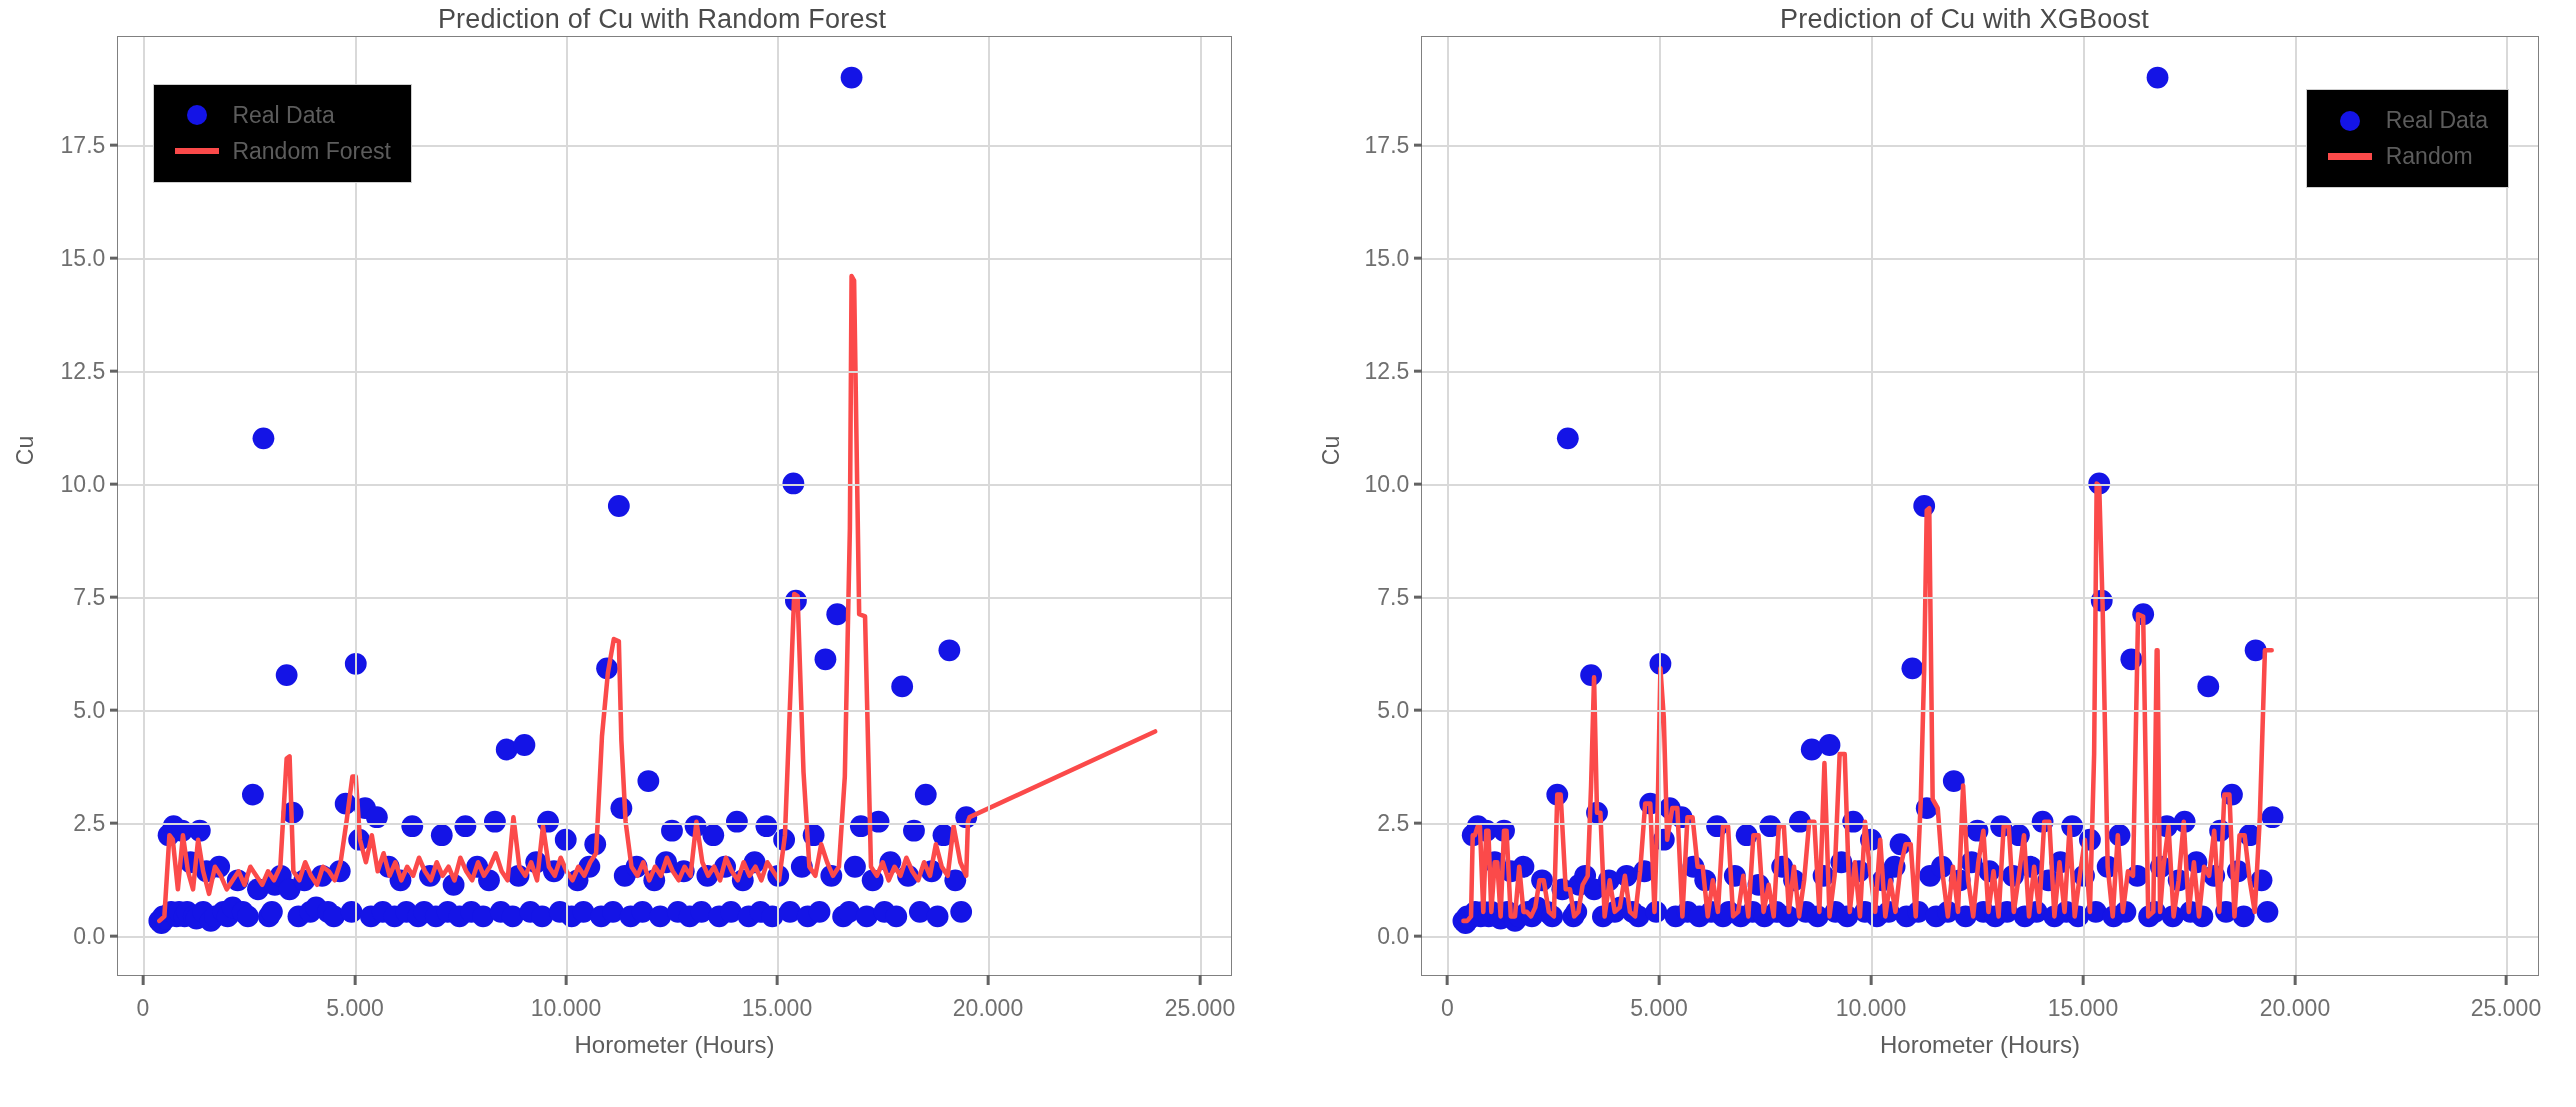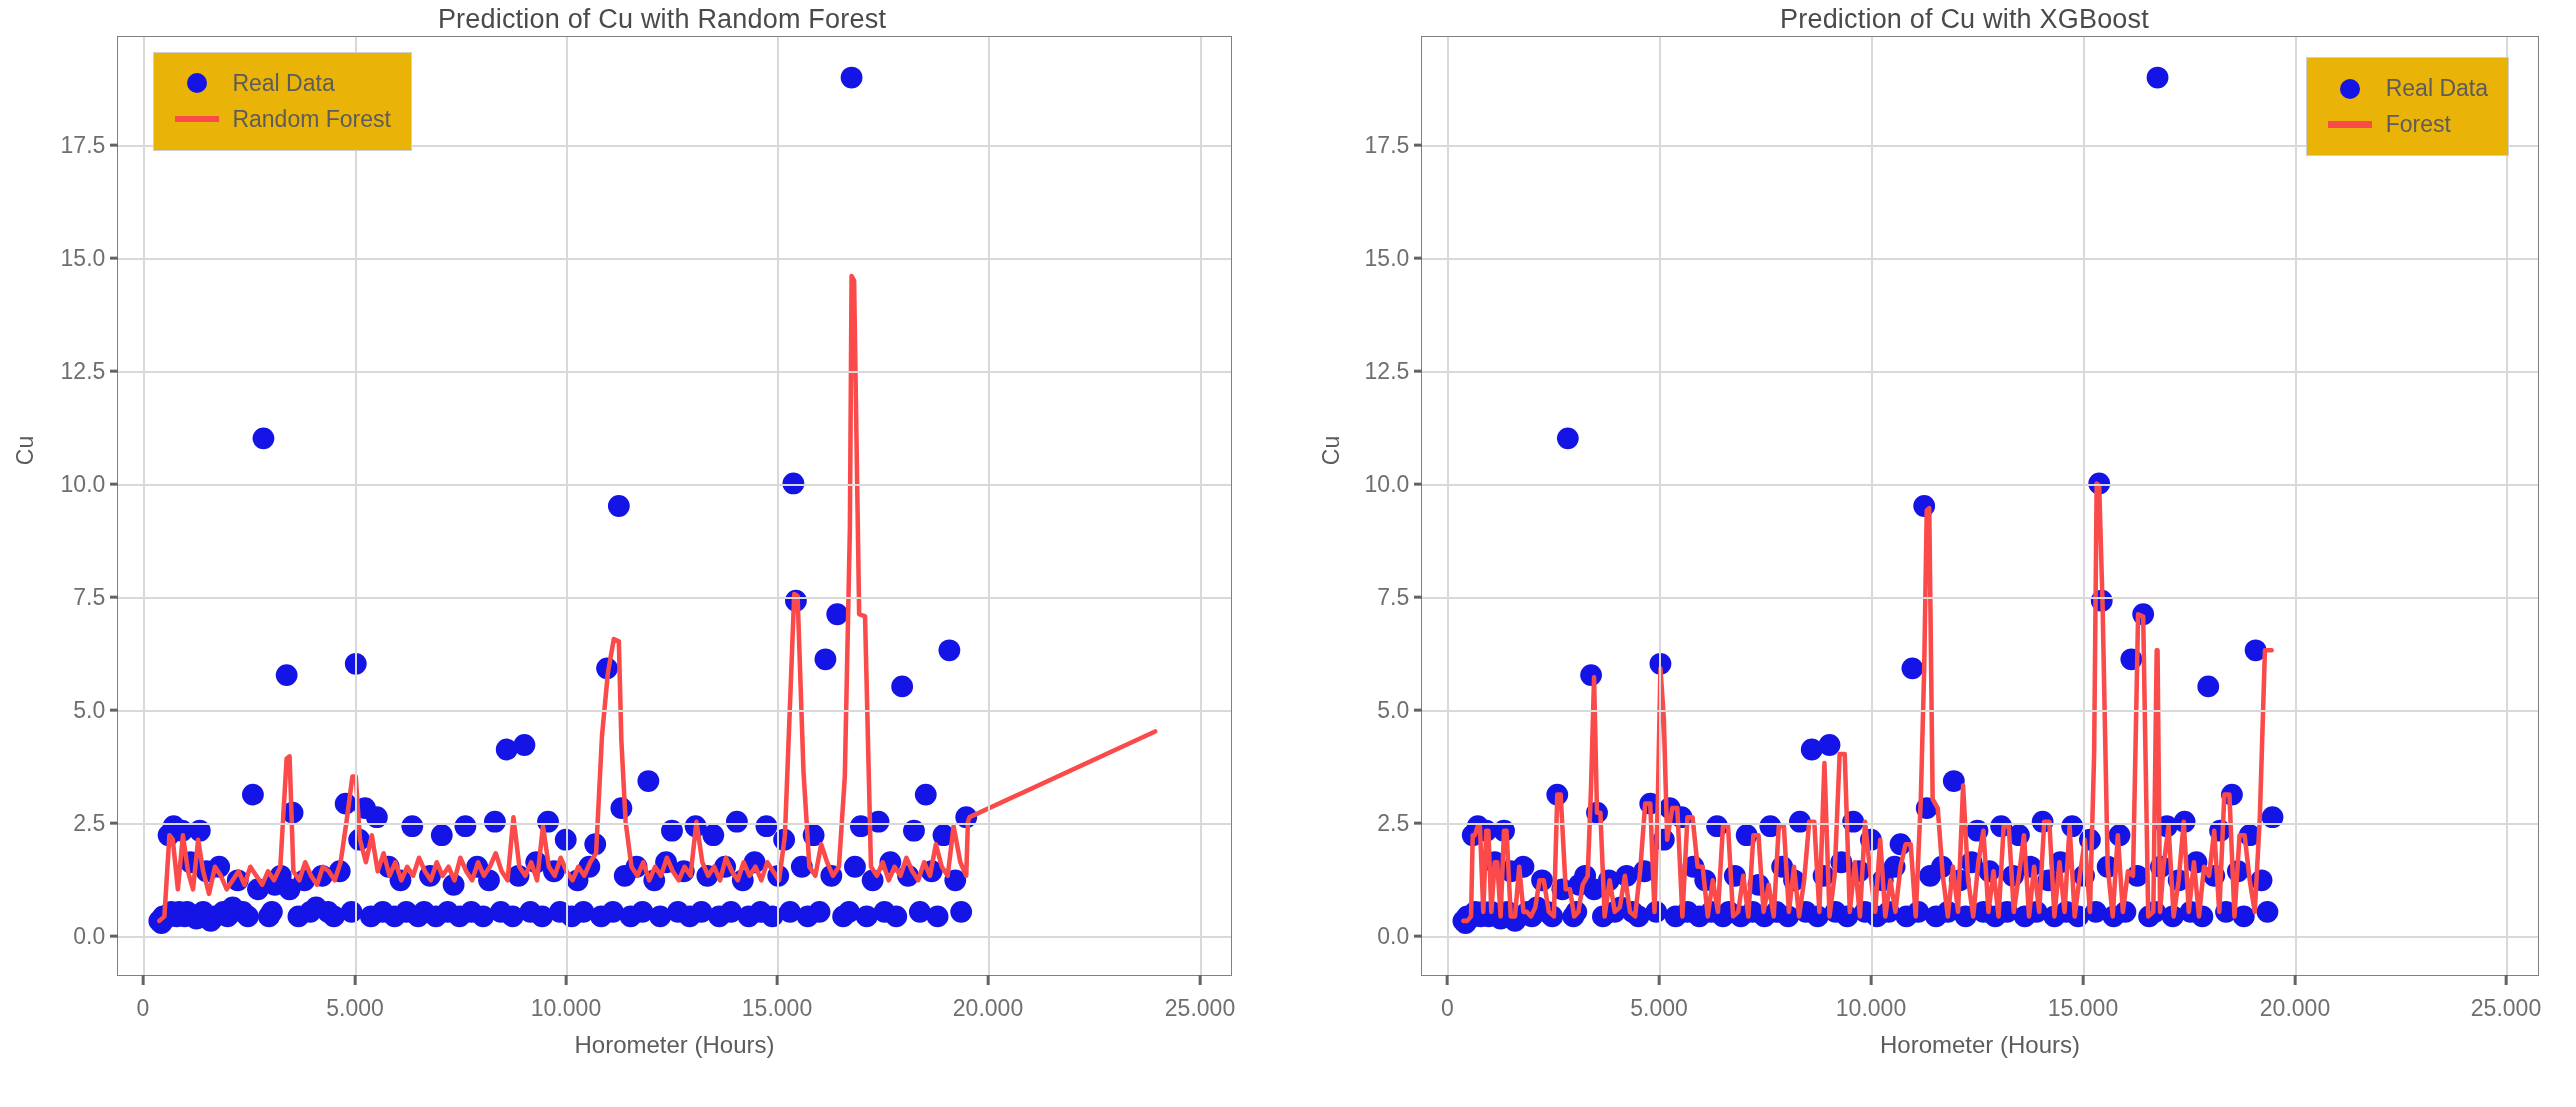--- a/index.html
+++ b/index.html
@@ -115,24 +115,25 @@
     white-space: nowrap;
     transform-origin: center center;
     transform: rotate(-90deg);
   }
   .panel-left .yaxis-title  { left: 11px; top: 437px; }
   .panel-right .yaxis-title { left: 51px; top: 437px; }
 
   
   .legend {
     position: absolute;
-    background: #eab308;
+    background: #000000;
     border: 0.9px solid #cfcfcf;
     padding: 12.7px 20px 12.7px 16.4px;
     z-index: 6;
+    margin-top: 32px;
   }
   .legend-row {
     display: flex;
     align-items: center;
     height: 36px;
   }
   .legend-marker {
     width: 53px;
     display: flex;
     align-items: center;
@@ -621,21 +622,21 @@
         <div class="legend-row">
           <span class="legend-marker">
               <span class="legend-dot"></span>
             </span>
           <span class="legend-label">Real Data</span>
         </div>
         <div class="legend-row">
           <span class="legend-marker">
               <span class="legend-line"></span>
             </span>
-          <span class="legend-label">Forest</span>
+          <span class="legend-label">Random</span>
         </div>
       </div>
     </div>
 
     <div class="yaxis-title">Cu</div>
   </div>
 
 </div>
 
 

